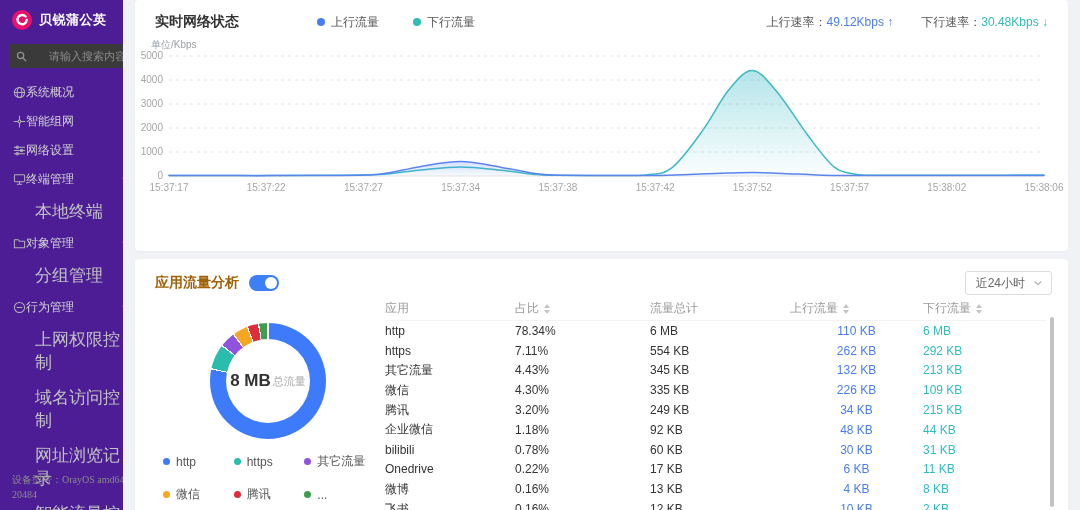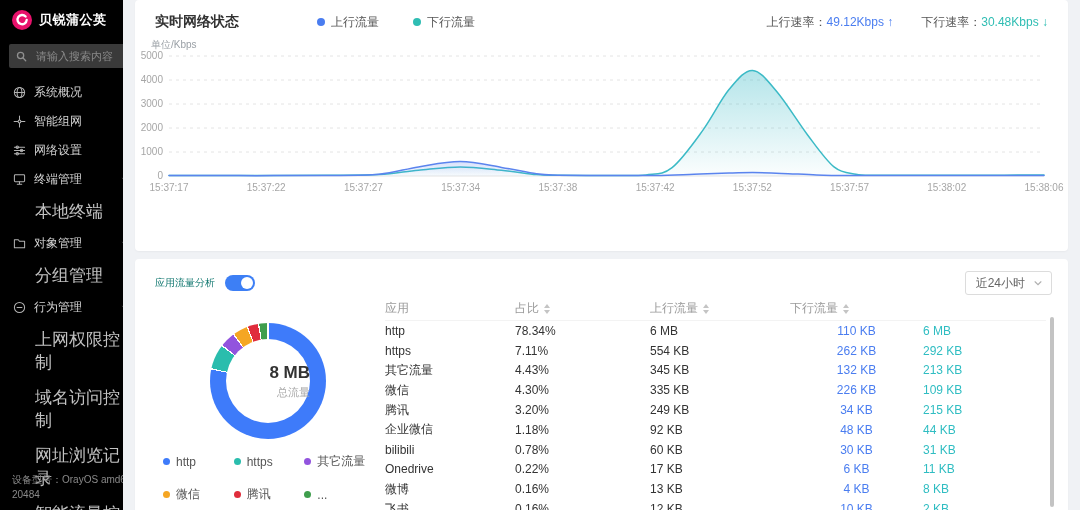--- a/index.html
+++ b/index.html
@@ -1,28 +1,28 @@
 <!DOCTYPE html>
 <html><head>
 <meta charset="utf-8">
 <style>
   * { margin:0; padding:0; box-sizing:border-box; }
   html,body { width:1080px; height:510px; overflow:hidden; font-family:"Liberation Sans",sans-serif; background:#f0f2f5; }
 
   
-  .sidebar { position:absolute; left:0; top:0; width:141px; height:510px; background:#000000; color:#cfcfcf; }
+  .sidebar { position:absolute; left:0; top:0; width:141px; height:510px; background:#4c1d95; color:#cfcfcf;font-family:Liberation Serif, serif; }
   .logo-row { display:flex; align-items:center; gap:7px; padding:10px 10px 6px 12px; }
   .logo-row svg { width:20px; height:20px; flex:none; }
   .logo-text { color:#fff; font-size:13px; font-weight:700; letter-spacing:.5px; white-space:nowrap; }
-  .search-box { margin:8px 9px 10px 9px; height:24px; background:#3a3a3a; border-radius:2px; display:flex; align-items:center; padding:0 7px; gap:9px; }
+  .search-box { margin:8px 9px 10px 9px; height:24px; background:#3a3a3a; border-radius:2px; display:flex; align-items:center; padding:0 7px; gap:22px; }
   .search-box svg { width:11px; height:11px; flex:none; }
   .search-box svg * { fill:none; stroke:#8f8f8f; stroke-width:1.4; stroke-linecap:round; }
   .search-box input { background:transparent; border:none; outline:none; color:#ccc; font-size:11px; width:100%; font-family:inherit; }
   .search-box input::placeholder { color:#8a8a8a; }
-  .m-item { display:flex; align-items:center; gap:8px; padding:6px 10px 6px 13px; font-size:12px; color:#d4d4d4; cursor:pointer;text-align:center; }
+  .m-item { display:flex; align-items:center; padding:6px 10px 6px 13px; font-size:12px; color:#d4d4d4; cursor:pointer;text-align:center; }
   .m-icon { width:13px; height:13px; display:inline-flex; }
   .m-icon svg { width:13px; height:13px; }
   .m-icon svg * { fill:none; stroke:#b2b2b2; stroke-width:1.1; stroke-linecap:round; stroke-linejoin:round; }
   .chev { margin-left:auto; display:inline-flex; }
   .chev svg { width:11px; height:11px; }
   .chev svg * { fill:none; stroke:#7d7d7d; stroke-width:1.2; stroke-linecap:round; stroke-linejoin:round; }
   .m-sub { padding:6px 10px 6px 35px; font-size:17px; color:#c2c2c2; cursor:pointer; }
   .side-footer { position:absolute; left:12px; right:6px; bottom:8px; font-size:10px; color:#8a8a8a; line-height:1.5; }
 
   
@@ -36,29 +36,29 @@
   .c1-legend { display:flex; gap:34px; margin-left:78px; }
   .lg-item { display:flex; align-items:center; gap:6px; font-size:12px; color:#555; cursor:pointer; }
   .lg-dot { width:8px; height:8px; border-radius:50%; }
   .rates { margin-left:auto; display:flex; gap:28px; font-size:12px; color:#555;text-align:right; }
   .rate-up b { color:#4a7df0; font-weight:400; }
   .rate-down b { color:#2fbdb3; font-weight:400; }
   .unit-label { position:absolute; top:38px; left:16px; font-size:10px; color:#9aa0a6;text-align:center; }
   #line-chart { position:absolute; left:4px; top:48px; }
 
   .c2-head { position:absolute; top:12px; left:20px; right:16px; display:flex; align-items:center; }
-  .c2-title { font-size:10px; font-weight:400; color:#0f766e; }
+  .c2-title { font-size:14px; font-weight:700; color:#a16207; }
   .toggle { width:30px; height:16px; border-radius:8px; background:#3d7ff5; margin-left:10px; position:relative; cursor:pointer; }
   .toggle::after { content:""; position:absolute; right:2px; top:2px; width:12px; height:12px; border-radius:50%; background:#fff; }
   .select { margin-left:auto; border:1px solid #dcdcdc; border-radius:3px; height:24px; display:flex; align-items:center; gap:8px; padding:0 8px 0 10px; font-size:12px; color:#666; cursor:pointer; background:#fff; }
   .select svg { width:10px; height:10px; }
   .select svg * { fill:none; stroke:#b0b0b0; stroke-width:1.4; stroke-linecap:round; }
 
   .donut-wrap { position:absolute; left:75px; top:64px; width:116px; height:116px; border-radius:50%; }
-  .donut-hole { position:absolute; left:16px; top:16px; width:84px; height:84px; border-radius:50%; background:#fff; display:flex; flex-direction:column; align-items:flex-end; justify-content:center; gap:2px; }
+  .donut-hole { position:absolute; left:16px; top:16px; width:84px; height:84px; border-radius:50%; background:#fff; display:flex; align-items:center; justify-content:center; gap:2px; }
   .donut-val { font-size:17px; font-weight:700; color:#333; }
   .donut-sub { font-size:11px; color:#aaa; }
   .donut-legend { position:absolute; left:28px; top:194px; width:212px; display:grid; grid-template-columns:1fr 1fr 1fr; row-gap:16px; }
   .dl-item { display:flex; align-items:center; gap:6px; font-size:12px; color:#555; cursor:pointer; }
   .dl-dot { width:7px; height:7px; border-radius:50%; flex:none; }
 
   .apps-table { position:absolute; left:250px; right:22px; top:38px; }
   .t-head, .t-row { display:grid; grid-template-columns:130px 135px 140px 133px 1fr; align-items:center; }
   .t-head { height:24px; font-size:12px; color:#9a9a9a; border-bottom:1px solid #f3f3f3; }
   .t-row { height:19.8px; font-size:12px; color:#333; }
@@ -337,20 +337,23 @@
             <span>应用</span>
           </span>
           <span class="th-cell">
             <span>占比</span>
             <span class="sort">
               <span class="tri tri-up"></span>
               <span class="tri tri-down"></span>
             </span>
           </span>
           <span class="th-cell">
+            <span>流量总计</span>
+          </span>
+          <span class="th-cell">
             <span>上行流量</span>
             <span class="sort">
               <span class="tri tri-up"></span>
               <span class="tri tri-down"></span>
             </span>
           </span>
           <span class="th-cell">
             <span>下行流量</span>
             <span class="sort">
               <span class="tri tri-up"></span>

